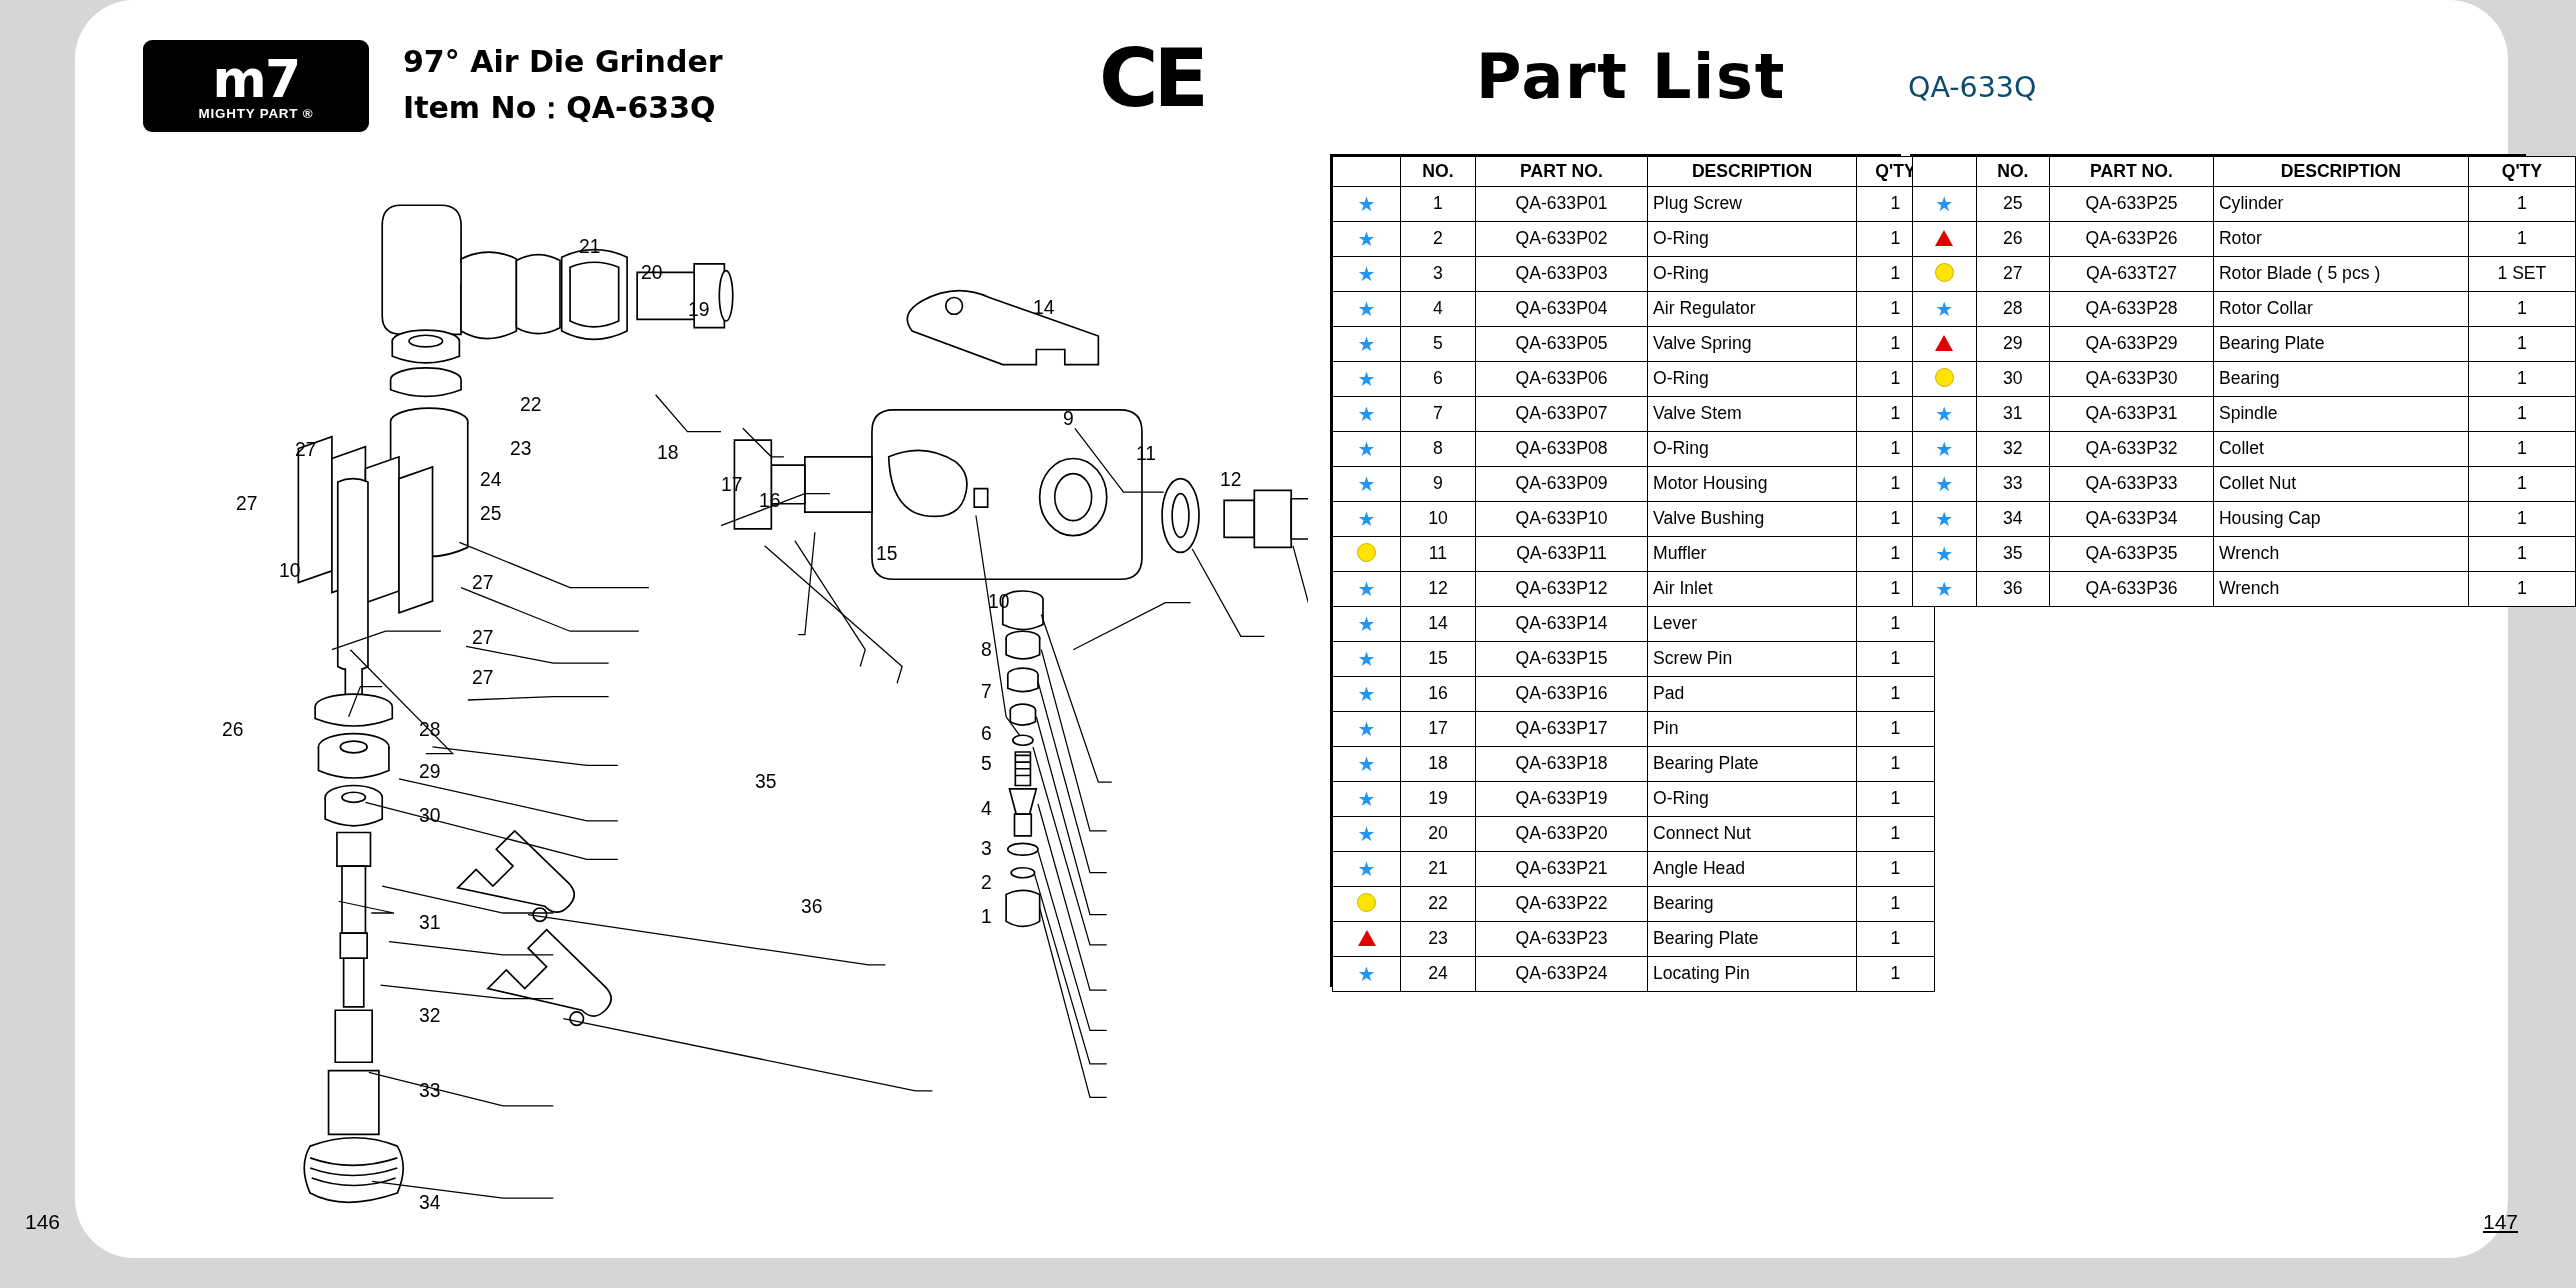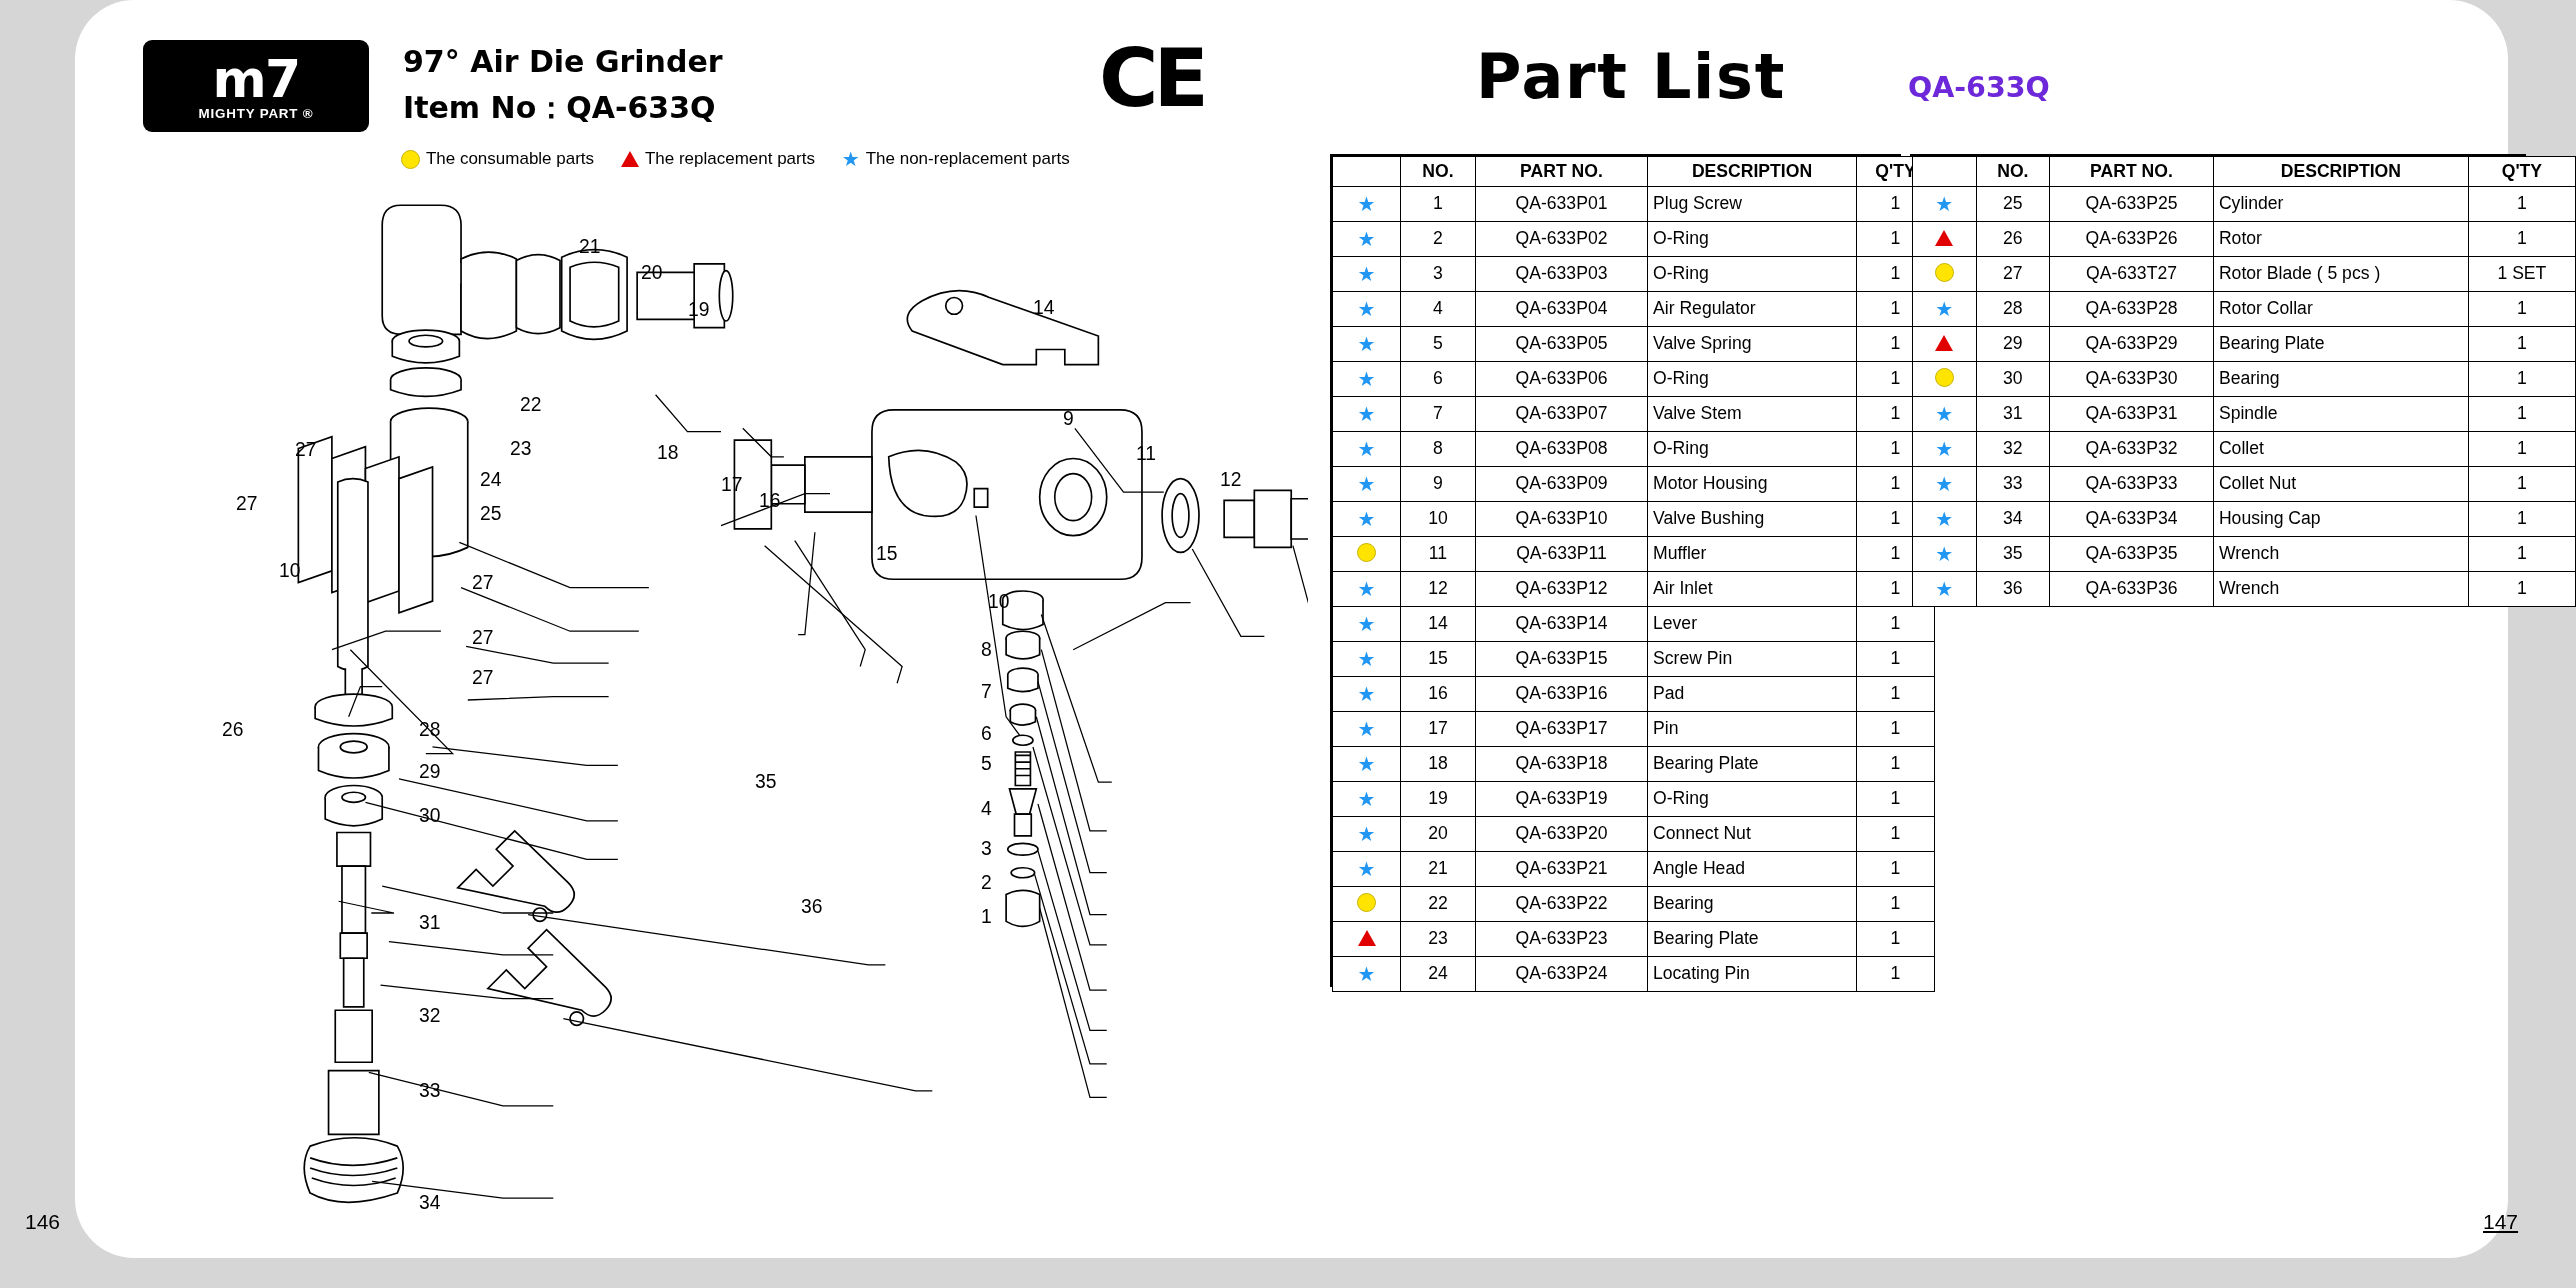--- a/index.html
+++ b/index.html
@@ -56,21 +56,21 @@
   .star-blue{color:#2196f3;font-size:20px;line-height:17px;display:inline-block;}
 
   
   .partlist-title{
     position:absolute;left:1476px;top:40px;
     font-size:62px;font-weight:bold;color:#000;letter-spacing:1.7px;
     font-family:"DejaVu Sans", sans-serif;
   }
   .partlist-model{
     position:absolute;left:1908px;top:71px;
-    font-size:28.5px;font-weight:bold;color:#6d28d9;
+    font-size:28.5px;font-weight:normal;color:#0c4a6e;
     font-family:"DejaVu Sans", sans-serif;
   }
 
   
   table.pl{
     border-collapse:collapse;
     position:absolute;
     background:#fff;
     font-size:17.6px;
   }
@@ -119,34 +119,20 @@
   <div class="sheet"></div>
 
   <div class="logo">
     <div class="logo-m7">m7</div>
     <div class="logo-sub">MIGHTY PART ®</div>
   </div>
   <div class="title1">97° Air Die Grinder</div>
   <div class="title2">Item No：QA-633Q</div>
   <div class="ce">CE</div>
 
-  <div class="legend">
-    <div class="item">
-      <span class="dot-yellow"></span>
-      <span>The consumable parts</span>
-    </div>
-    <div class="item">
-      <span class="tri-red"></span>
-      <span>The replacement parts</span>
-    </div>
-    <div class="item">
-      <span class="star-blue">★</span>
-      <span>The non-replacement parts</span>
-    </div>
-  </div>
 
   <div class="partlist-title">Part List</div>
   <div class="partlist-model">QA-633Q</div>
 
   <div class="tbl-outer" id="outer-left"></div>
   <div class="tbl-outer" id="outer-right"></div>
 
   <table class="pl" id="table-left">
     <thead>
       <tr>

